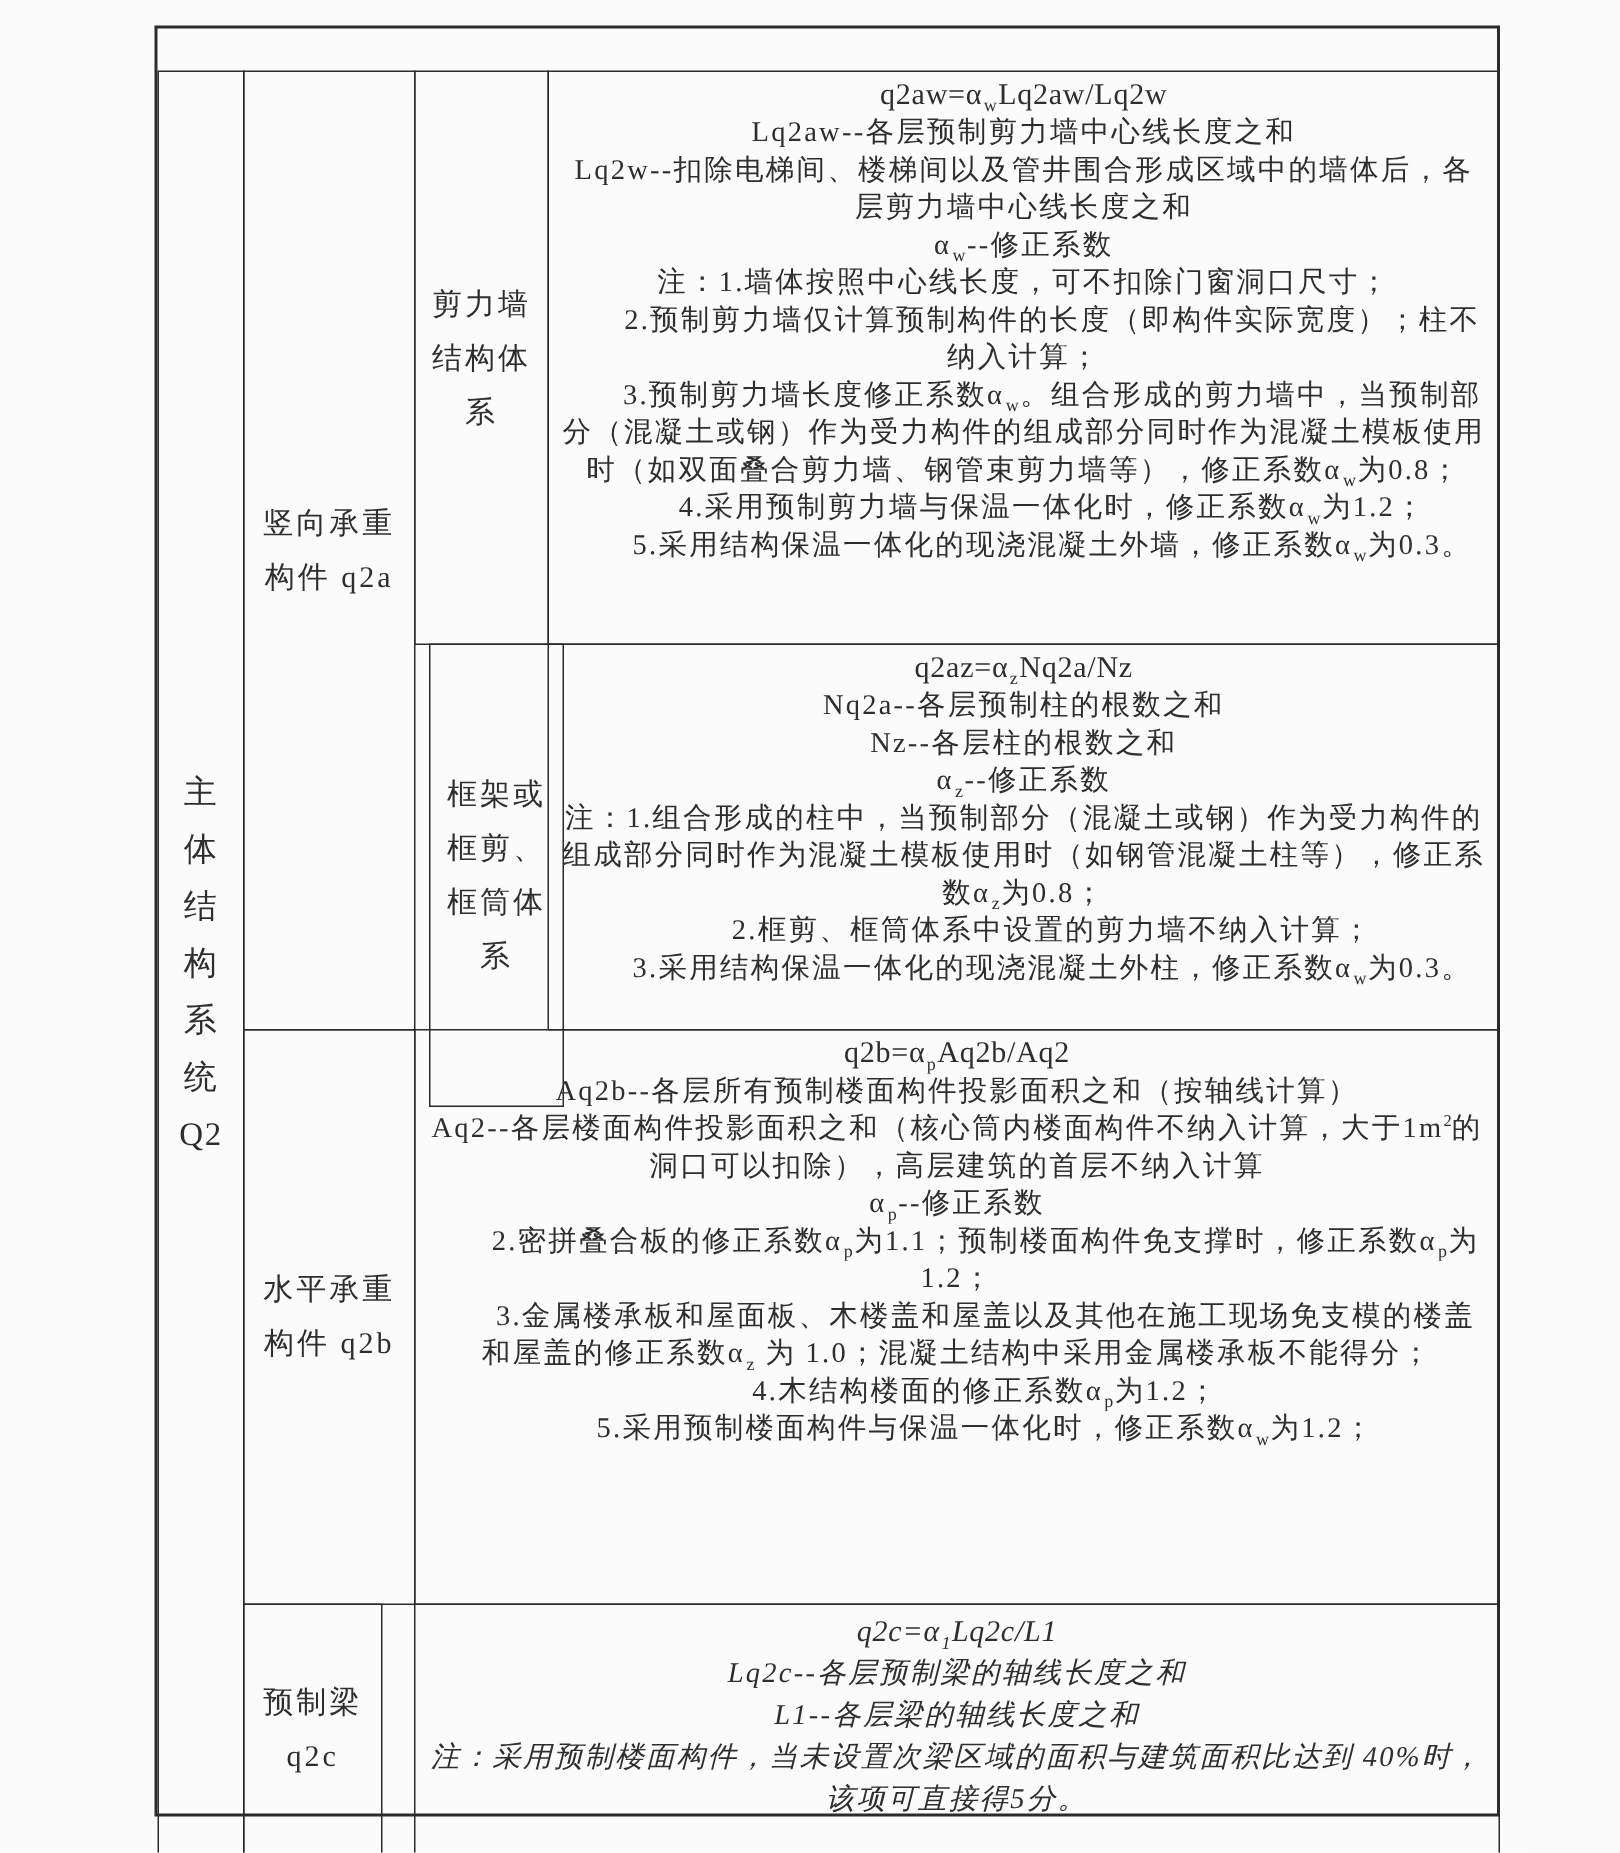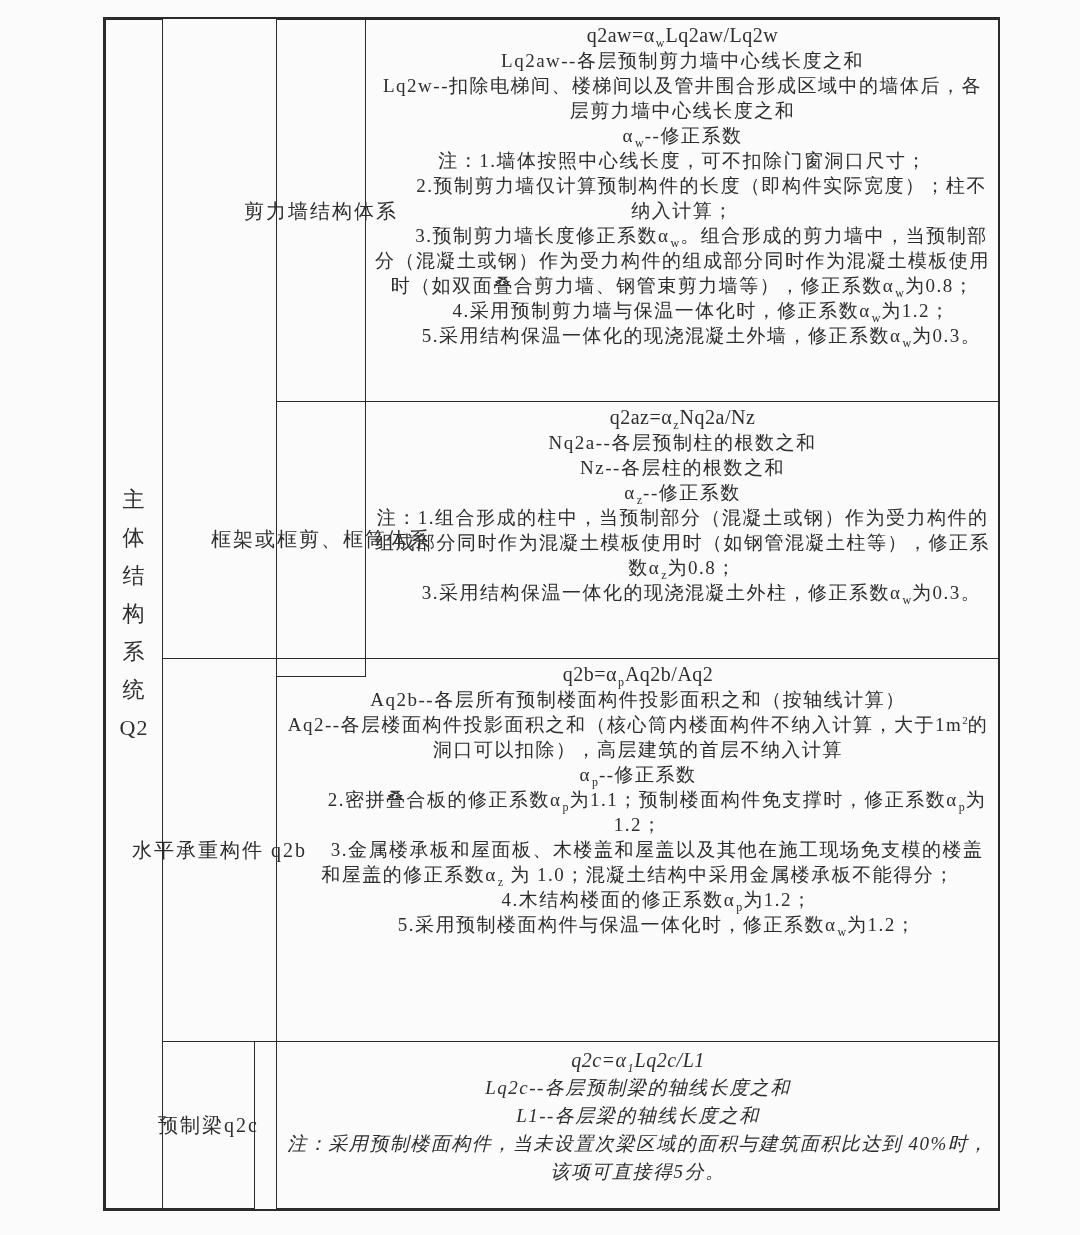--- a/index.html
+++ b/index.html
@@ -4,23 +4,23 @@
 <style>
   :root{
     --border:#2b2b2b;
     --text:#2e2e2e;
     --bg:#fbfbfb;
   }
   *{box-sizing:border-box;}
   body{margin:0;font-family:"Liberation Serif","DejaVu Serif",serif;color:var(--text);}
   .screen{position:relative;width:1080px;height:1235px;background:var(--bg);overflow:hidden;}
   .tbl{position:absolute;left:103px;top:17px;width:897px;height:1194px;border:2px solid var(--border);}
-  .cell{position:absolute;border:1px solid var(--border);background:transparent;}
+  .cell{position:absolute;border:1px solid var(--border);background:transparent;margin-top:28px;}
   
-  .label-cell{display:flex;flex-direction:row;align-items:center;justify-content:center;text-align:center;font-family:Liberation Serif, serif;}
+  .label-cell{display:flex;flex-direction:column;align-items:center;justify-content:center;text-align:center;font-family:Liberation Serif, serif;}
   .label-cell .lbl-line{line-height:36px;font-size:20px;letter-spacing:2px;white-space:nowrap;}
   .group-cell{display:flex;flex-direction:column;align-items:center;justify-content:center;}
   .group-cell .grp-char{line-height:38px;font-size:22px;letter-spacing:1px;}
   
   .detail-cell{padding:3px 9px 0 9px;font-size:19px;line-height:25px;letter-spacing:1.5px;}
   .detail-cell.tall{line-height:28px;padding-top:4px;font-style:italic;}
   .formula{text-align:center;font-size:20px;letter-spacing:0.5px;}
   .para{text-align:center;}
   .para.ind{text-indent:2em;}
   sub{font-size:12px;line-height:0;margin:0 1px;letter-spacing:0;}
@@ -35,52 +35,57 @@
     <div class="cell group-cell" style="left:0;top:0;width:58px;height:1190px;" id="cell-group">
         <div class="grp-char">主</div>
         <div class="grp-char">体</div>
         <div class="grp-char">结</div>
         <div class="grp-char">构</div>
         <div class="grp-char">系</div>
         <div class="grp-char">统</div>
         <div class="grp-char">Q2</div>
       </div>
 
+    <div class="cell label-cell" style="left:57px;top:0;width:115px;height:640px;" id="cell-q2a-label">
+        <div class="lbl-line">竖向承重</div>
+        <div class="lbl-line">构件 q2a</div>
+      </div>
 
     <div class="cell label-cell" style="left:171px;top:0;width:90px;height:383px;" id="cell-sys-0">
         <div class="lbl-line">剪力墙</div>
         <div class="lbl-line">结构体</div>
         <div class="lbl-line">系</div>
       </div>
 
     <div class="cell detail-cell" style="left:260px;top:0;width:635px;height:383px;" id="cell-det-0">
         <div class="formula">q2aw=α<sub>w</sub>Lq2aw/Lq2w</div>
         <div class="para">Lq2aw--各层预制剪力墙中心线长度之和</div>
         <div class="para">Lq2w--扣除电梯间、楼梯间以及管井围合形成区域中的墙体后，各层剪力墙中心线长度之和</div>
         <div class="para">α<sub>w</sub>--修正系数</div>
         <div class="para">注：1.墙体按照中心线长度，可不扣除门窗洞口尺寸；</div>
         <div class="para ind">2.预制剪力墙仅计算预制构件的长度（即构件实际宽度）；柱不纳入计算；</div>
         <div class="para ind">3.预制剪力墙长度修正系数α<sub>w</sub>。组合形成的剪力墙中，当预制部分（混凝土或钢）作为受力构件的组成部分同时作为混凝土模板使用时（如双面叠合剪力墙、钢管束剪力墙等），修正系数α<sub>w</sub>为0.8；</div>
         <div class="para ind">4.采用预制剪力墙与保温一体化时，修正系数α<sub>w</sub>为1.2；</div>
         <div class="para ind">5.采用结构保温一体化的现浇混凝土外墙，修正系数α<sub>w</sub>为0.3。</div>
       </div>
 
-    <div class="cell label-cell" style="left:171px;top:382px;width:90px;height:276px;" id="cell-sys-1">
+    <div class="cell label-cell" style="left:181px;top:382px;width:90px;height:309px;" id="cell-sys-1">
         <div class="lbl-line">框架或</div>
         <div class="lbl-line">框剪、</div>
         <div class="lbl-line">框筒体</div>
         <div class="lbl-line">系</div>
       </div>
 
     <div class="cell detail-cell" style="left:260px;top:382px;width:635px;height:258px;" id="cell-det-1">
         <div class="formula">q2az=α<sub>z</sub>Nq2a/Nz</div>
         <div class="para">Nq2a--各层预制柱的根数之和</div>
         <div class="para">Nz--各层柱的根数之和</div>
         <div class="para">α<sub>z</sub>--修正系数</div>
         <div class="para">注：1.组合形成的柱中，当预制部分（混凝土或钢）作为受力构件的组成部分同时作为混凝土模板使用时（如钢管混凝土柱等），修正系数α<sub>z</sub>为0.8；</div>
+        <div class="para ind">2.框剪、框筒体系中设置的剪力墙不纳入计算；</div>
         <div class="para ind">3.采用结构保温一体化的现浇混凝土外柱，修正系数α<sub>w</sub>为0.3。</div>
       </div>
 
     <div class="cell label-cell" style="left:57px;top:639px;width:115px;height:384px;" id="cell-q2b-label">
         <div class="lbl-line">水平承重</div>
         <div class="lbl-line">构件 q2b</div>
       </div>
 
     <div class="cell detail-cell" style="left:171px;top:639px;width:724px;height:384px;" id="cell-det-q2b">
         <div class="formula">q2b=α<sub>p</sub>Aq2b/Aq2</div>

